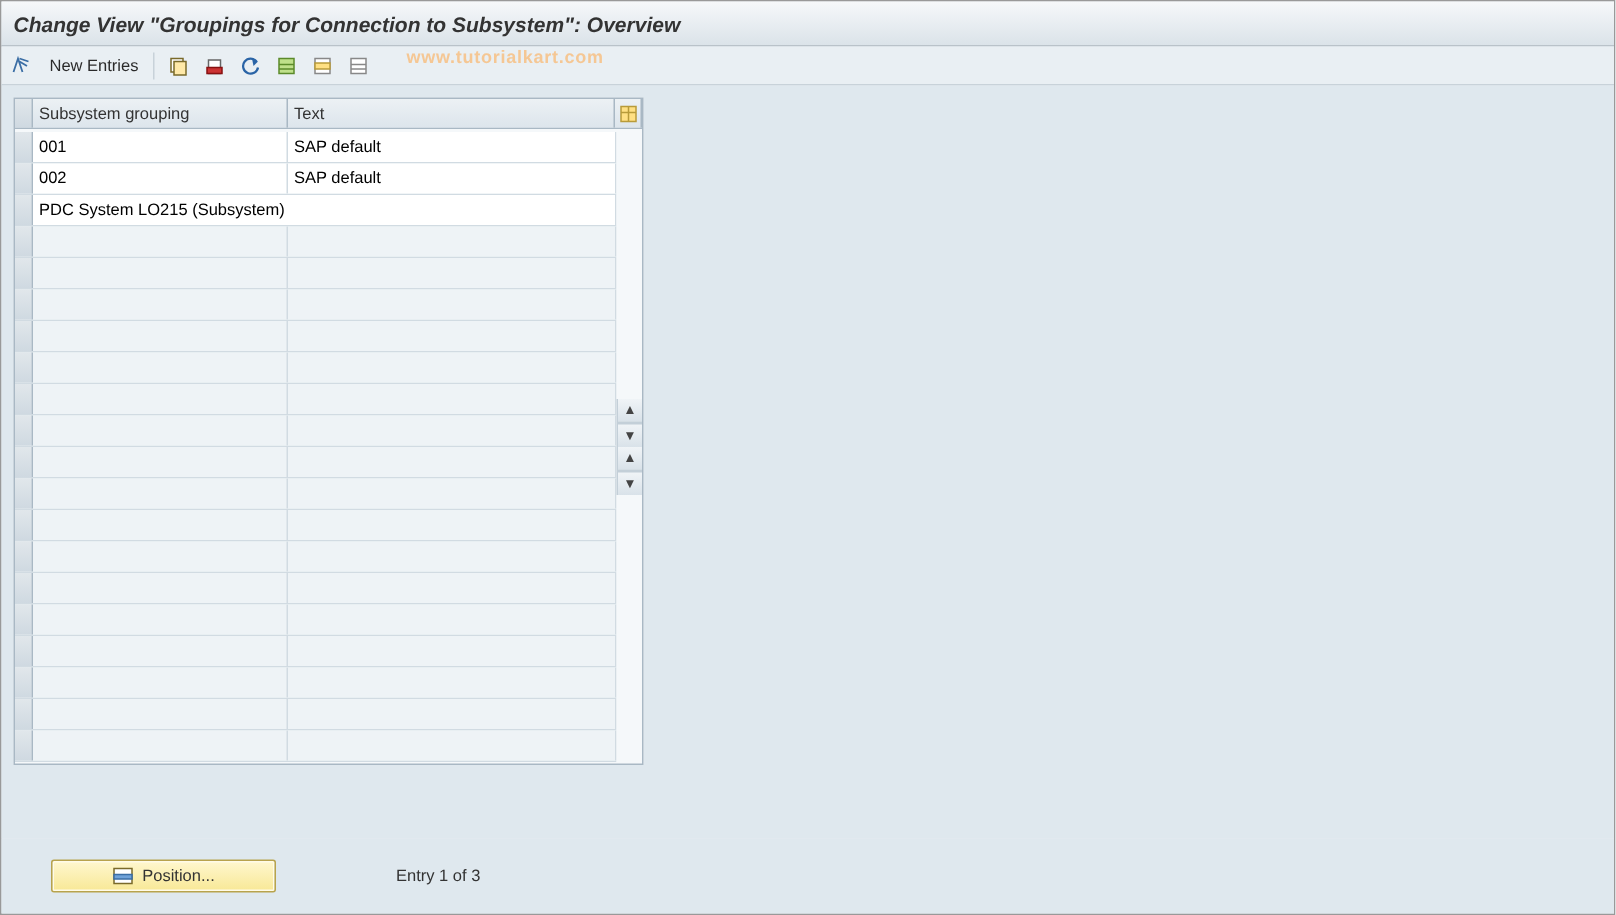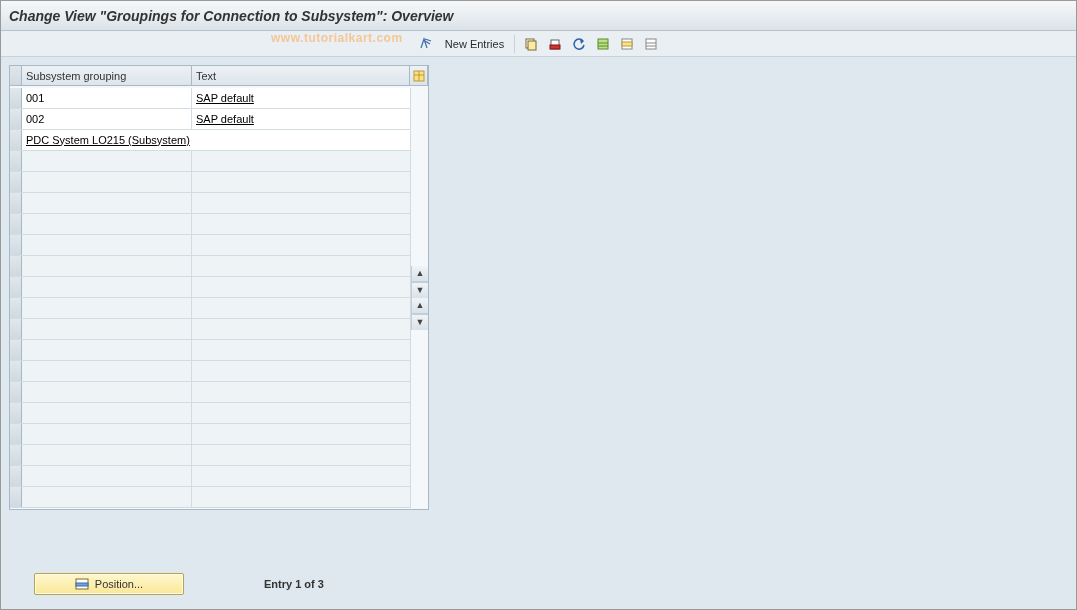--- a/index.html
+++ b/index.html
@@ -31,21 +31,20 @@
     color: #333;
   }
   .toolbar {
     height: 26px;
     background: #e9eff3;
     border-bottom: 1px solid #c8d2d9;
     display: flex; align-items: center;
     padding: 0 4px;
     gap: 6px;
     position: relative;
-    justify-content: center;
   }
   .tb-btn {
     width: 18px; height: 18px;
     display: inline-flex; align-items: center; justify-content: center;
     border: 1px solid transparent;
     border-radius: 2px;
     cursor: pointer;
   }
   .tb-text {
     font-size: 11px; color: #2a2a2a;
@@ -113,21 +112,21 @@
     padding: 0 4px;
     font-size: 11px;
     background: #f3f7fa;
   }
   .cell-sel {
     width: 12px; padding:0;
     background: linear-gradient(#e1e7eb,#cfd9e1);
     border-right: 1px solid #a9b8c4;
   }
   .cell-grp { width: 170px; background:#fff; }
-  .cell-text { flex:1; background:#fff;text-decoration:underline;}
+  .cell-text { flex:1; background:#fff;}
   .row.empty .cell-grp, .row.empty .cell-text { background:#eef3f6;}
   .vscroll {
     width: 17px;
     background: #eef2f5;
     border-left: 1px solid #c3cfd8;
     display:flex; flex-direction:column;
     justify-content: space-between;
   }
   .vbtn {
     height: 16px;
@@ -156,21 +155,21 @@
     gap:6px;
     cursor:pointer;
     font-size:11px;
     color:#333;
     box-shadow: inset 0 0 0 1px #fffbe8;
   }
   .pos-icon {
     width:14px;height:14px;
     display:inline-flex;align-items:center;justify-content:center;
   }
-  .entry-text { font-size: 11px; color:#333;font-weight:bold; }
+  .entry-text { font-size: 11px; color:#333; }
   svg { display:block; }
 </style>
 </head>
 <body>
 
 <div class="app">
 
   <div class="title-bar">
     <span class="title-text">Change View "Groupings for Connection to Subsystem": Overview</span>
   </div>

